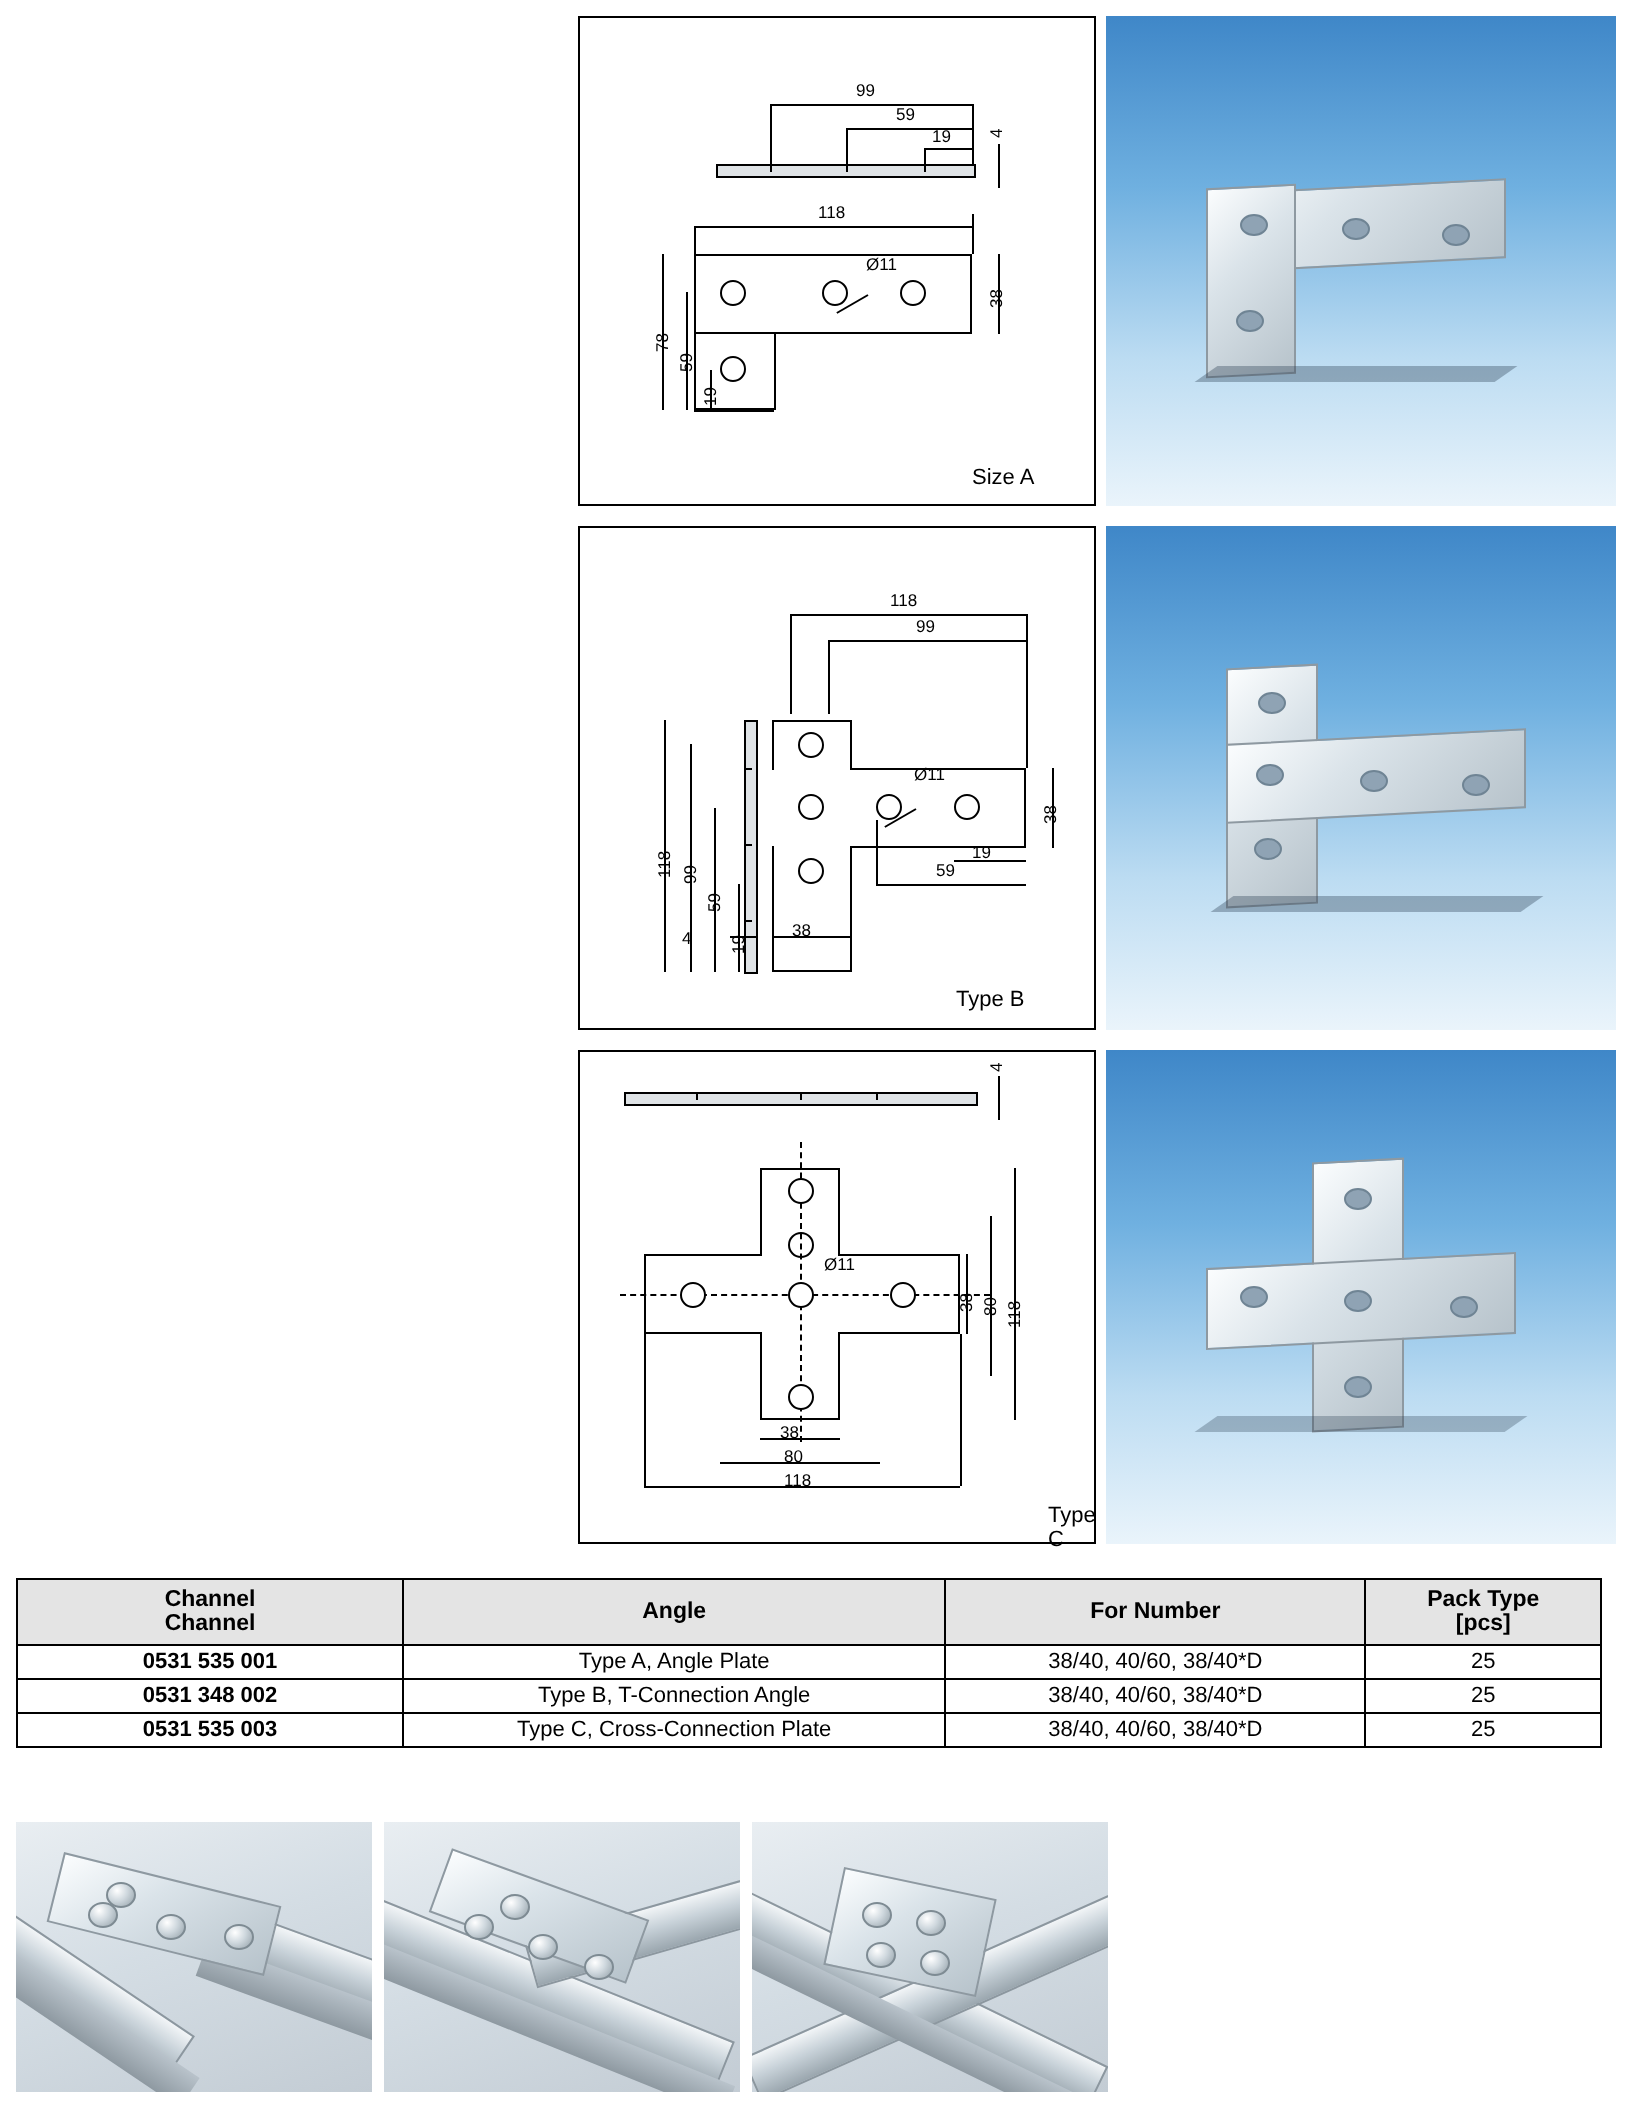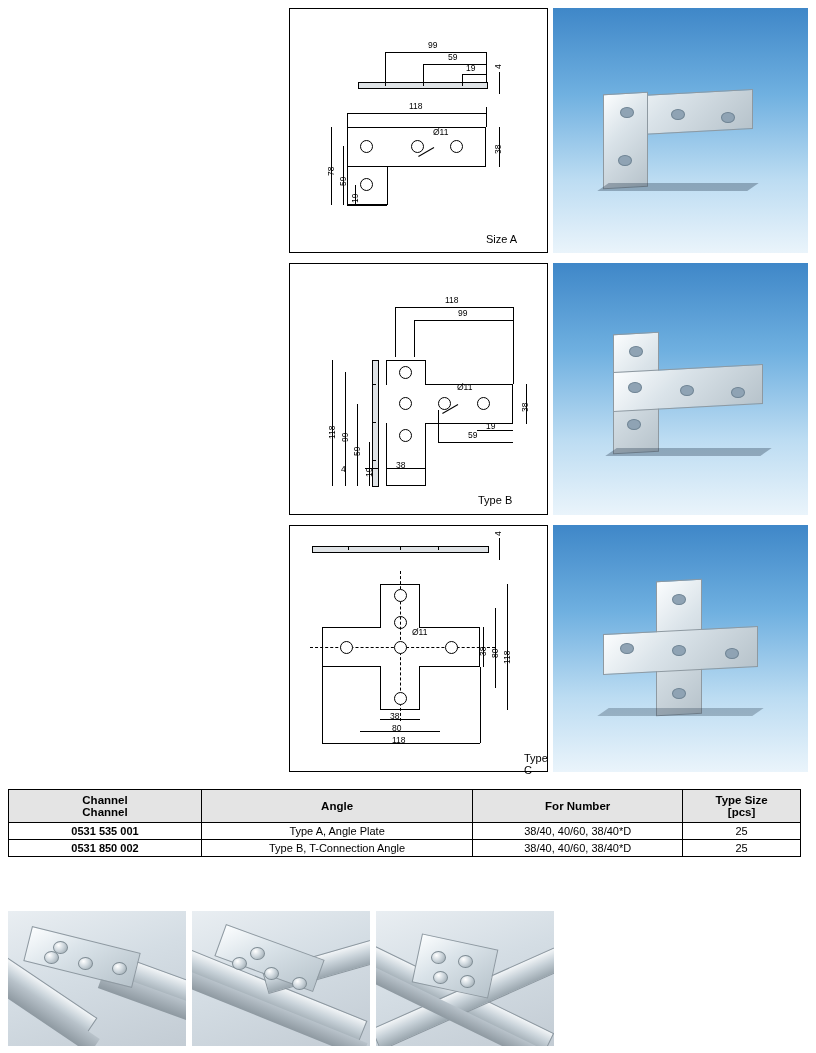--- a/index.html
+++ b/index.html
@@ -297,35 +297,41 @@
 <table class="spec" style="left:8px;top:789px;width:793px;">
   <thead>
     <tr>
       <th style="width:193px;">
         <span>Channel</span><br>
         <span>Channel</span>
       </th>
       <th style="width:275px;">Angle</th>
       <th style="width:211px;">For Number</th>
       <th style="width:114px;">
-        <span>Type Size</span><br>
+        <span>Pack Type</span><br>
         <span>[pcs]</span>
       </th>
     </tr>
   </thead>
   <tbody>
     <tr>
       <td class="art">0531 535 001</td>
       <td>Type A, Angle Plate</td>
       <td>38/40, 40/60, 38/40*D</td>
       <td>25</td>
     </tr>
     <tr>
-      <td class="art">0531 850 002</td>
+      <td class="art">0531 348 002</td>
       <td>Type B, T-Connection Angle</td>
+      <td>38/40, 40/60, 38/40*D</td>
+      <td>25</td>
+    </tr>
+    <tr>
+      <td class="art">0531 535 003</td>
+      <td>Type C, Cross-Connection Plate</td>
       <td>38/40, 40/60, 38/40*D</td>
       <td>25</td>
     </tr>
   </tbody>
 </table>
 
 <div class="bottom-photo" style="left:8px;top:911px;width:178px;height:135px;">
   <div class="bp-sky"></div>
   <div class="beam" style="left:-10px;top:40px;width:120px;height:26px;transform:rotate(34deg);transform-origin:left top;"></div>
   <div class="beam" style="left:95px;top:38px;width:110px;height:26px;transform:rotate(20deg);transform-origin:left top;"></div>

